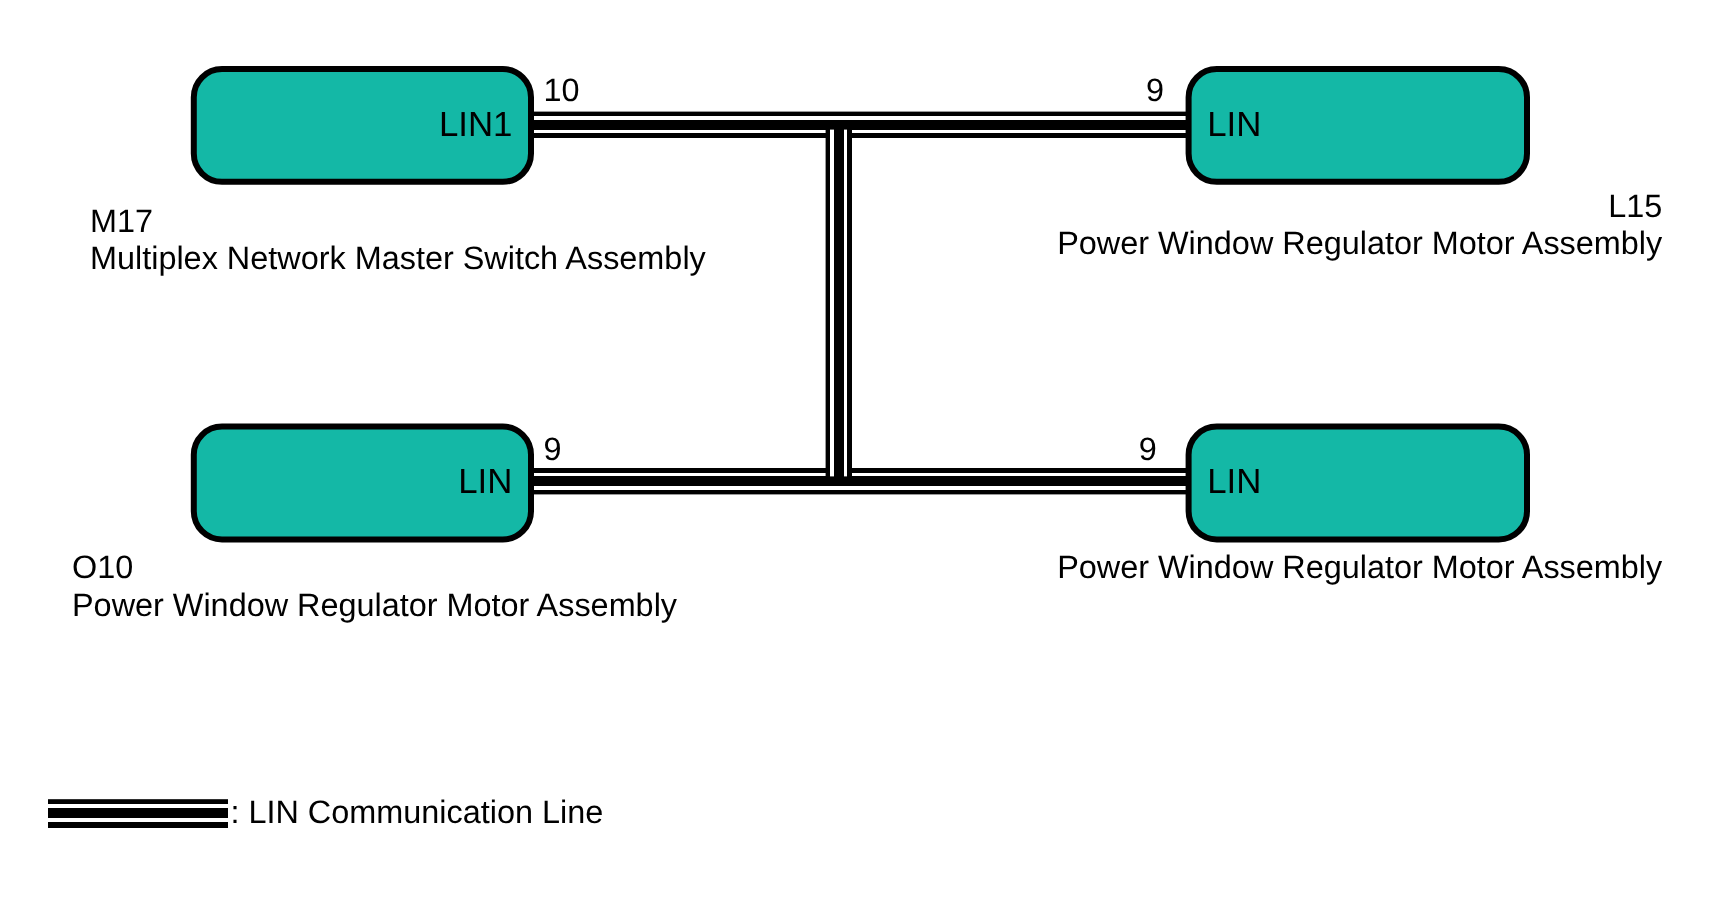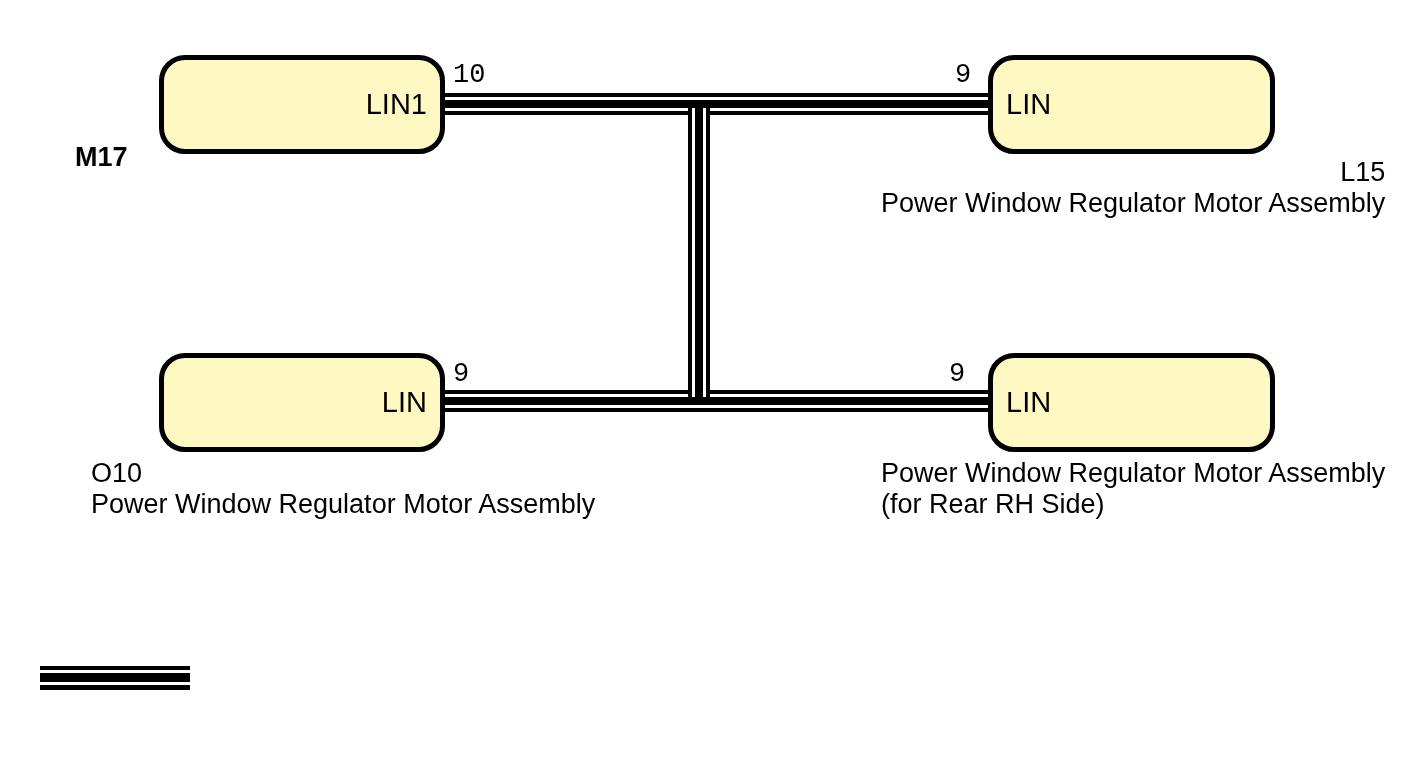--- a/index.html
+++ b/index.html
@@ -35,44 +35,44 @@
       #000 18px, #000 22px);
   }
 
   
   .node-box {
     position: absolute;
     box-sizing: border-box;
     width: 286px; height: 99px;
     border: 5px solid #000;
     border-radius: 26px;
-    background: #fef9c3;
+    background: #14b8a6;
     display: flex;
     align-items: center;
     font-size: 29px;
   }
   .node-box.align-right { justify-content: flex-end; padding-right: 13px; }
   .node-box.align-left  { justify-content: flex-start; padding-left: 13px; }
   .box-m17 { left: 159px; top: 55px;  }
   .box-l15 { left: 988px; top: 55px;  width: 287px; }
   .box-o10 { left: 159px; top: 353px; }
   .box-n10 { left: 988px; top: 353px; width: 287px; }
 
   
-  .pin { position: absolute; font-size: 27px; line-height: 27px; font-family: Liberation Mono, monospace; }
+  .pin { position: absolute; font-size: 27px; line-height: 27px; }
   .pin-m17 { left: 453px; top: 62px;  }
   .pin-l15 { left: 955px; top: 62px;  }
   .pin-o10 { left: 453px; top: 361px; }
   .pin-n10 { left: 949px; top: 361px; }
 
   
   .caption { position: absolute; font-size: 27px; line-height: 31px; white-space: nowrap; }
-  .cap-m17 { left: 75px;  top: 142px; font-weight: bold; }
+  .cap-m17 { left: 75px;  top: 169px; }
   .cap-l15 { left: 881px; top: 157px; text-align: right; }
-  .cap-o10 { left: 91px;  top: 458px; }
+  .cap-o10 { left: 60px;  top: 458px; }
   .cap-n10 { left: 881px; top: 458px; }
   .caption div:empty { display: none; }
 
   
   .legend-sample {
     position: absolute; left: 40px; top: 666px; width: 150px; height: 24px;
     background: linear-gradient(to bottom,
       #000 0px, #000 4px,
       #fff 4px, #fff 7px,
       #000 7px, #000 16px,
@@ -106,30 +106,31 @@
     <span>LIN</span>
   </div>
 
   <div class="pin pin-m17">10</div>
   <div class="pin pin-l15">9</div>
   <div class="pin pin-o10">9</div>
   <div class="pin pin-n10">9</div>
 
   <div class="caption cap-m17">
     <div>M17</div>
+    <div>Multiplex Network Master Switch Assembly</div>
 
   </div>
   <div class="caption cap-l15">
     <div>L15</div>
     <div>Power Window Regulator Motor Assembly</div>
   </div>
   <div class="caption cap-o10">
     <div>O10</div>
     <div>Power Window Regulator Motor Assembly</div>
   </div>
   <div class="caption cap-n10">
     <div>Power Window Regulator Motor Assembly</div>
-    <div>(for Rear RH Side)</div>
   </div>
 
   <div class="legend-sample"></div>
+  <div class="legend-label">: LIN Communication Line</div>
 
 </div>
 
 </body></html>

